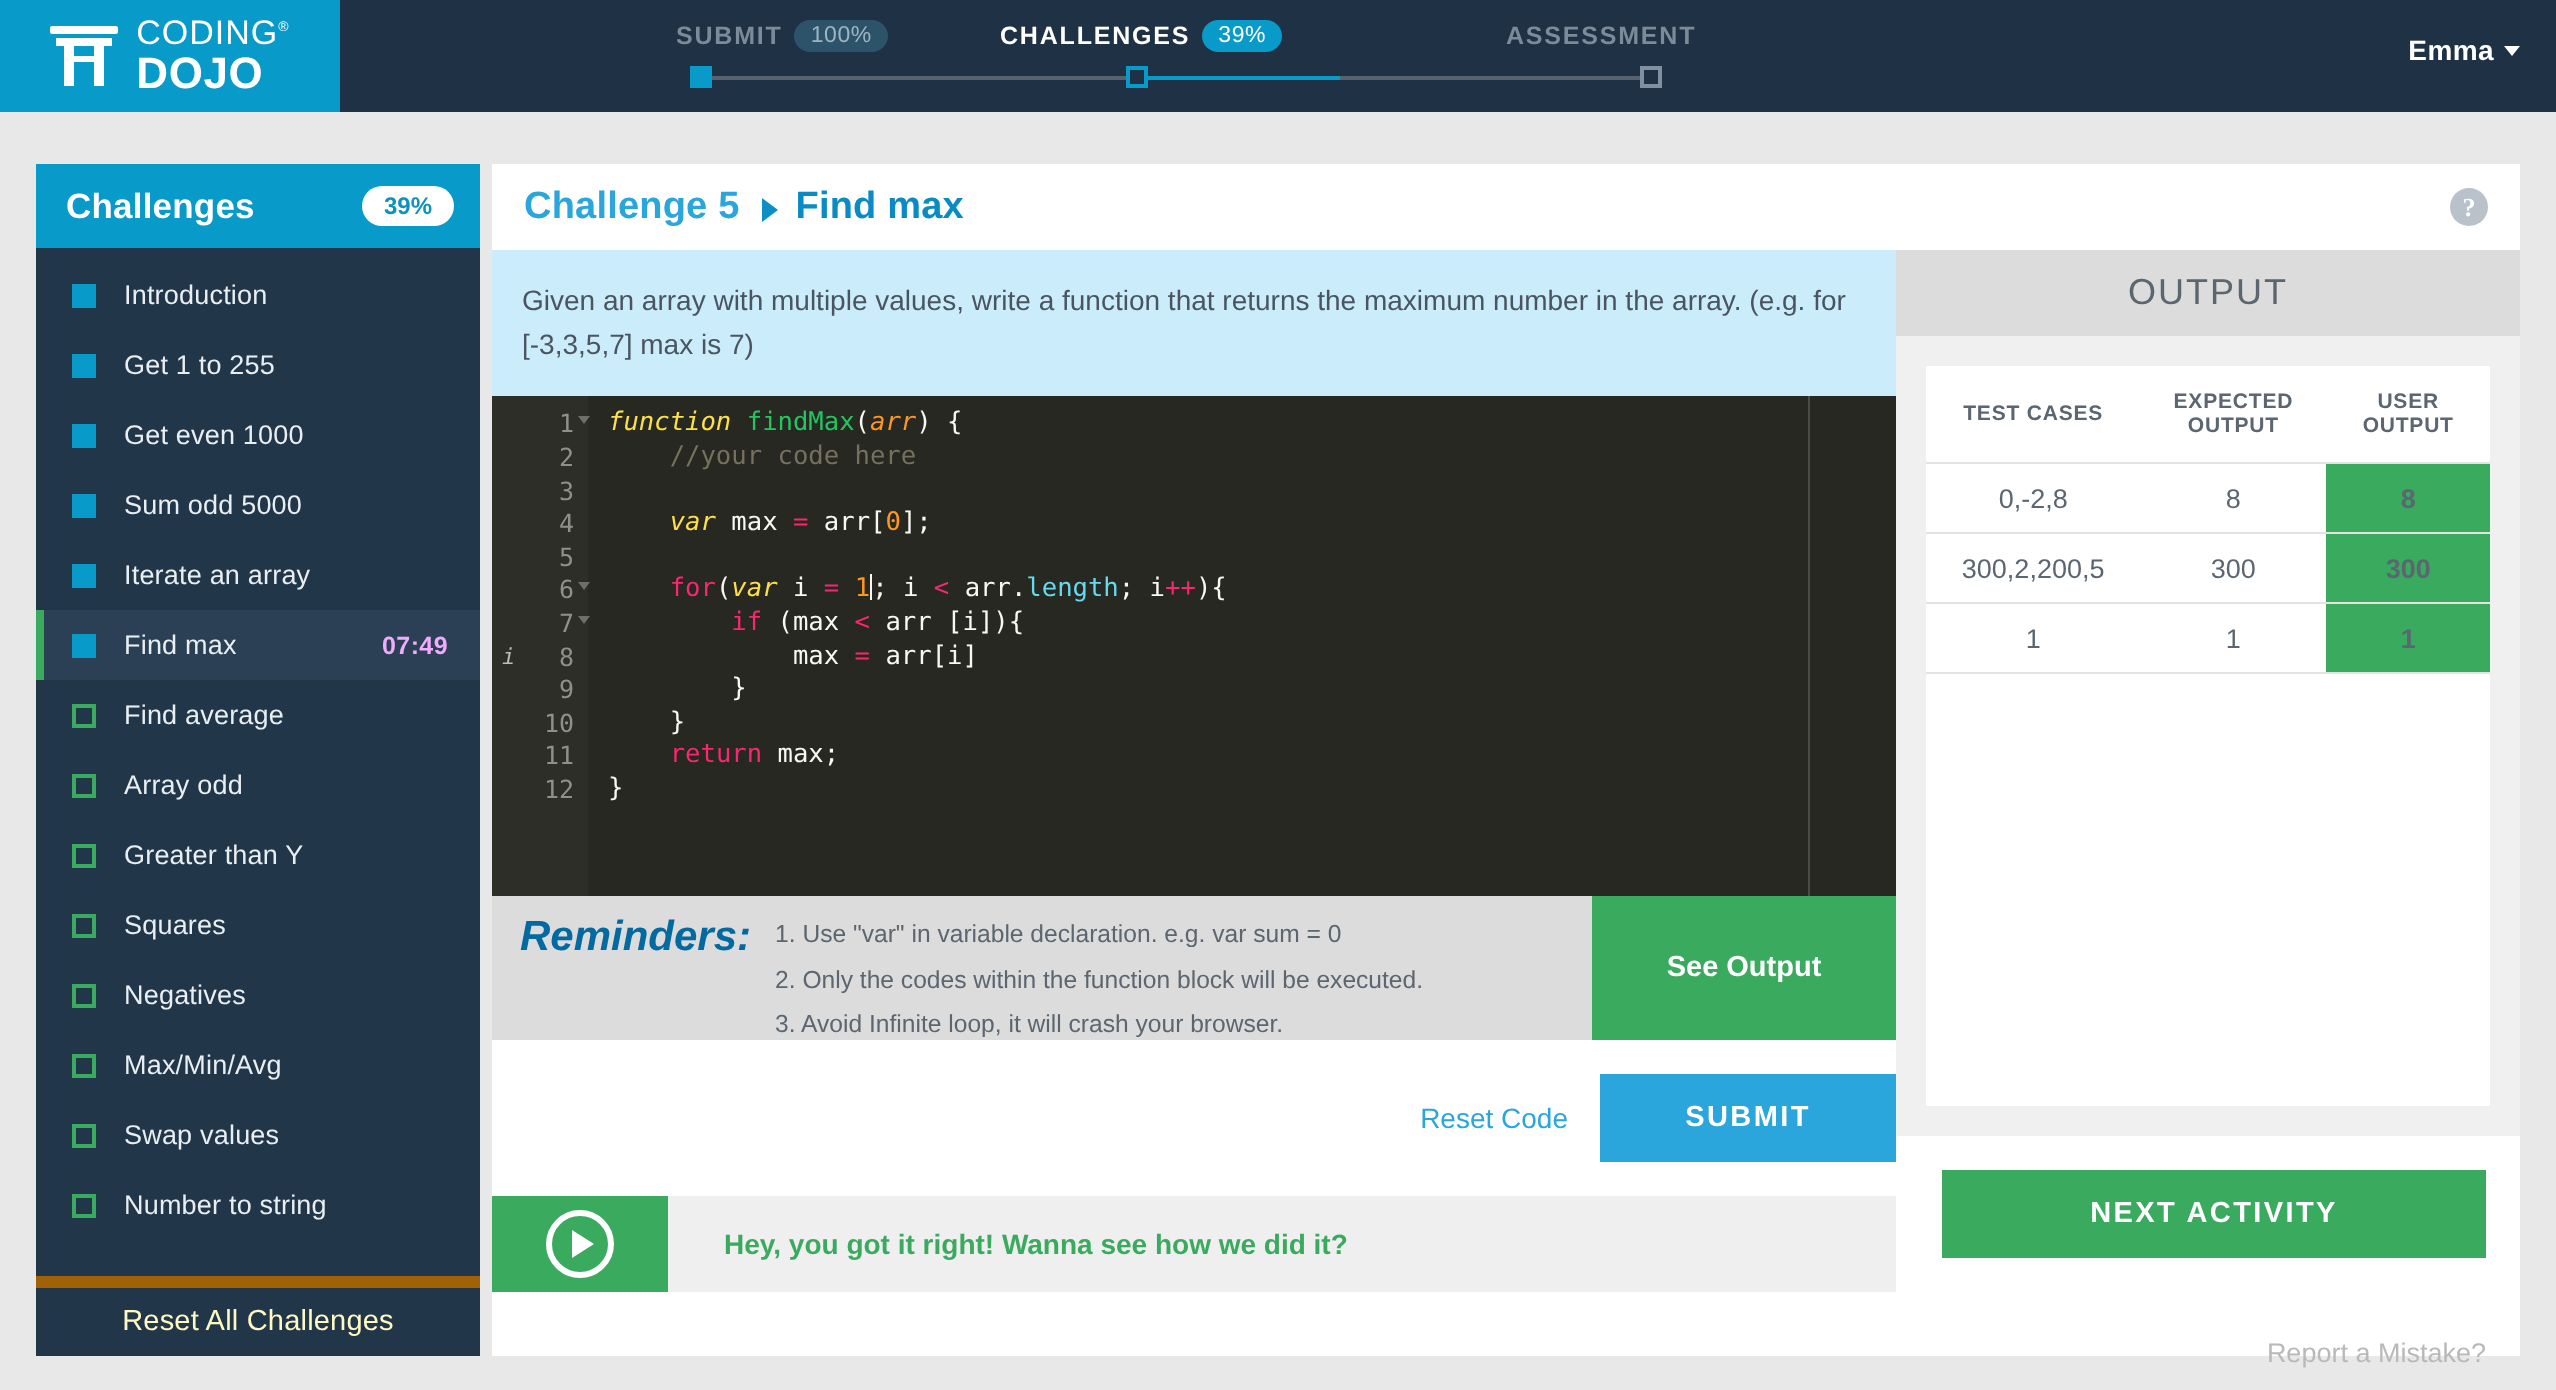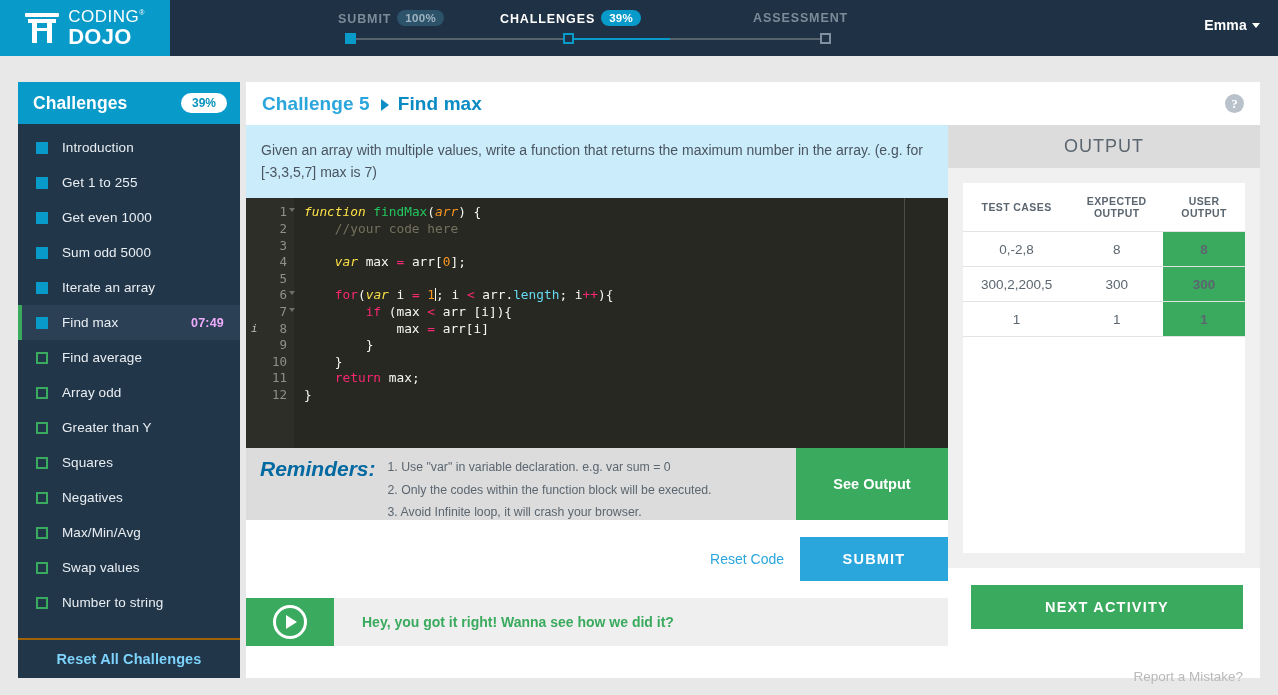--- a/index.html
+++ b/index.html
@@ -22,21 +22,21 @@
   .logo-text { color:#fff; line-height:1; }
   .logo-text .l1 { font-size:17px; letter-spacing:.5px; font-weight:400; }
   .logo-text .l1 sup { font-size:7px; vertical-align:super; }
   .logo-text .l2 { font-size:22px; font-weight:bold; letter-spacing:.3px; margin-top:1px; }
 
   .progress-wrap { flex:1; position:relative; }
   .prog-labels { position:absolute; top:11px; left:0; width:100%; height:18px; }
   .prog-label { position:absolute; font-size:12.5px; font-weight:bold; letter-spacing:.9px; white-space:nowrap; }
   .prog-label.dim { color:#7b8b99; }
   .prog-label.lit { color:#ffffff; }
-  .pill { display:inline-block; background:#089ac8; color:#fff; font-size:11.5px; font-weight:bold; border-radius:9px; padding:2px 8px 2px 8px; margin-left:6px; letter-spacing:.3px; position:relative; top:-1px; }
+  .pill { display:inline-block; background:#089ac8; color:#fff; font-size:11.5px; font-weight:normal; border-radius:9px; padding:2px 8px 2px 8px; margin-left:6px; letter-spacing:.3px; position:relative; top:-1px; }
   .pill.dimpill { background:#2d536b; color:#9fb4c1; }
 
   .track { position:absolute; top:38px; height:2px; background:#56636e; }
   .track-fill { position:absolute; top:38px; height:2px; background:#089ac8; }
   .node { position:absolute; width:11px; height:11px; top:33px; }
   .node.filled { background:#089ac8; }
   .node.open { background:#1f3144; border:2px solid #089ac8; }
   .node.open-gray { background:#1f3144; border:2px solid #8090a0; }
 
   .user-menu { position:absolute; right:18px; top:17px; color:#fff; font-size:14px; font-weight:bold; cursor:pointer; letter-spacing:.2px; }
@@ -49,21 +49,21 @@
   .sb-pct { background:#fff; color:#0b93bd; font-size:12px; font-weight:bold; border-radius:11px; padding:3px 11px; }
   .sb-list { flex:1; overflow:hidden; padding-top:6px; }
   .sb-item { height:35px; display:flex; align-items:center; padding-left:18px; position:relative; cursor:pointer;justify-content:center; }
   .sb-item.active { background:#2b4055; }
   .sb-item.active:before { content:""; position:absolute; left:0; top:0; width:4px; height:100%; background:#3aaa5e; }
   .sq { width:12px; height:12px; flex:0 0 12px; margin-right:14px; }
   .sq.done { background:#089ac8; }
   .sq.todo { border:2px solid #3aaa5e; background:transparent; }
   .sb-label { color:#e9eef2; font-size:13.5px; flex:1; letter-spacing:.1px; }
   .sb-time { color:#f0abfc; font-size:12.5px; font-weight:bold; padding-right:16px; letter-spacing:.2px; }
-  .sb-foot { height:40px; flex:0 0 40px; border-top:2px solid #a16207; display:flex; align-items:center; justify-content:center; color:#7dd3fc; font-size:14.5px; cursor:pointer; letter-spacing:.1px;font-weight:bold; }
+  .sb-foot { height:40px; flex:0 0 40px; border-top:6px solid #a16207; display:flex; align-items:center; justify-content:center; color:#fef9c3; font-size:14.5px; cursor:pointer; letter-spacing:.1px; }
 
   
   .main { position:absolute; left:246px; top:82px; width:1014px; height:596px; background:#fff; }
   .main-head { height:43px; display:flex; align-items:center; padding:0 16px 0 16px; }
   .ch-num { color:#2ba6dd; font-size:19px; font-weight:bold; letter-spacing:.1px; }
   .tri { display:inline-block; margin:0 9px 0 11px; border-top:6px solid transparent; border-bottom:6px solid transparent; border-left:8px solid #0d8ec4; position:relative; top:1px; }
   .ch-name { color:#0b8bc4; font-size:19px; font-weight:bold; letter-spacing:.1px; }
   .help-icon { margin-left:auto; width:19px; height:19px; border-radius:50%; background:#b9c2cb; color:#fff; font-size:13px; font-weight:bold; display:flex; align-items:center; justify-content:center; cursor:pointer; font-family:"Liberation Serif", serif; }
 
   .body-row { display:flex; height:418px; }

